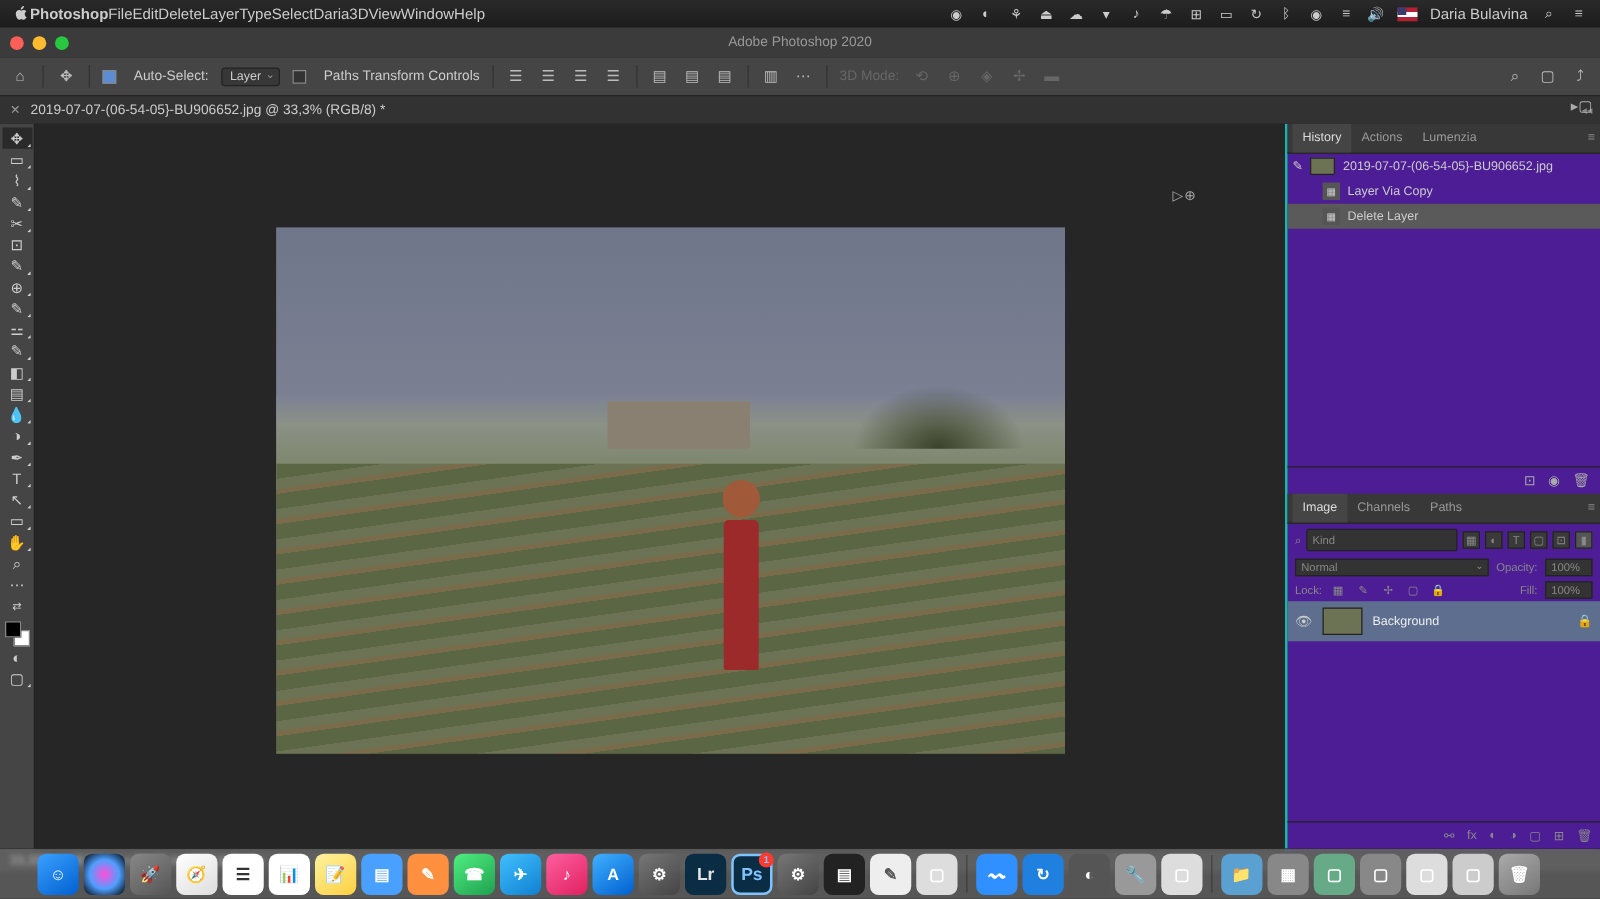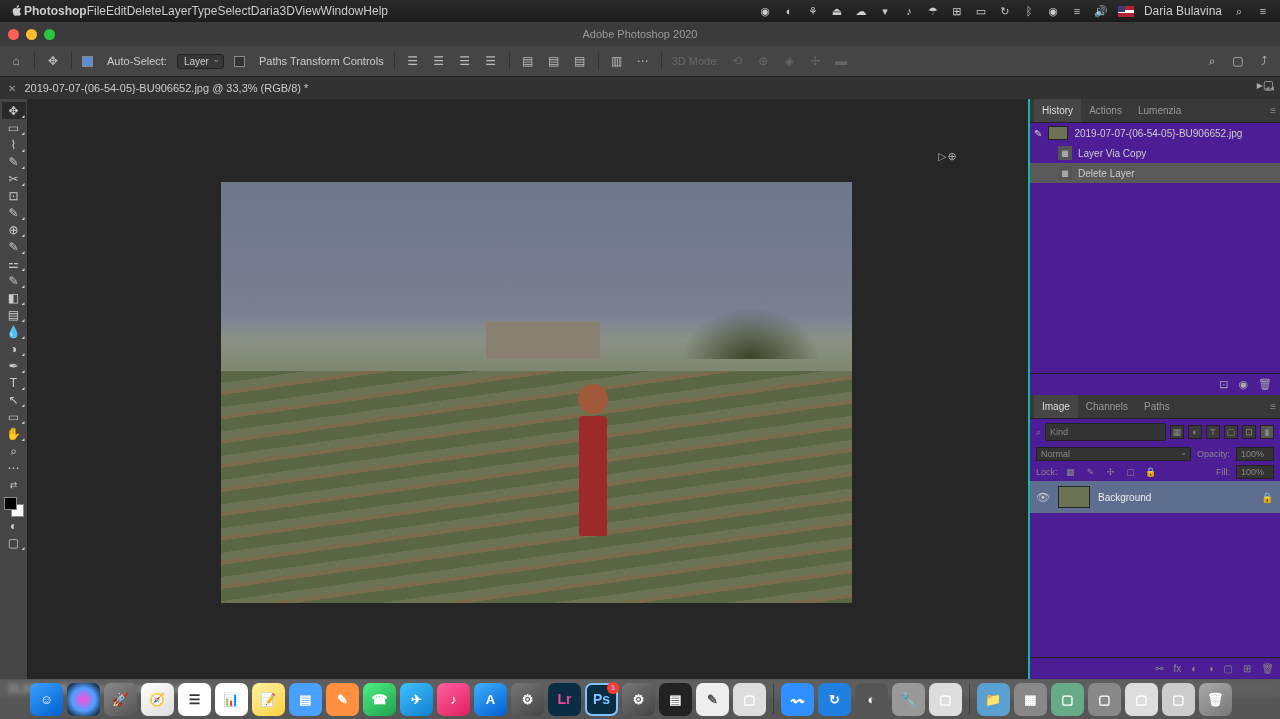--- a/index.html
+++ b/index.html
@@ -76,21 +76,21 @@
 .dock{position:absolute;bottom:0;left:0;right:0;height:40px;background:rgba(230,230,230,0.25);backdrop-filter:blur(2px);display:flex;align-items:center;padding:0 30px;gap:4px}
 .dock-item{width:33px;height:33px;border-radius:7px;background:linear-gradient(145deg,#888,#555);display:flex;align-items:center;justify-content:center;color:#fff;font-size:13px;font-weight:bold;position:relative}
 .dock-item.finder{background:linear-gradient(145deg,#3aa0ff,#0060d0)}
 .dock-item.siri{background:radial-gradient(circle,#ff4fd8,#4f9fff,#000)}
 .dock-item.safari{background:linear-gradient(145deg,#fff,#ddd)}
 .dock-item.notes{background:linear-gradient(145deg,#fff2a0,#ffd040)}
 .dock-item.wa{background:linear-gradient(145deg,#4fef7f,#1fa050)}
 .dock-item.tg{background:linear-gradient(145deg,#40c0ff,#1080d0)}
 .dock-item.music{background:linear-gradient(145deg,#ff5f9f,#e02060)}
 .dock-item.as{background:linear-gradient(145deg,#40b0ff,#0060d0)}
-.dock-item.lr{background:#0a2d44;color:#ec4899;font-size:14px}
+.dock-item.lr{background:#0a2d44;color:#e5e5e5;font-size:14px}
 .dock-item.ps{background:#0a2d44;color:#7fc4ff;font-size:14px;border:2px solid #7fc4ff}
 .dock-item.ps .badge{position:absolute;top:-3px;right:-3px;width:12px;height:12px;background:#ff3b30;border-radius:50%;font-size:8px;display:flex;align-items:center;justify-content:center}
 .dock-item.gear{background:linear-gradient(145deg,#777,#444)}
 .dock-item.trash{background:linear-gradient(145deg,#aaa,#777)}
 .dock-sep{width:1px;height:30px;background:rgba(0,0,0,0.3);margin:0 3px}
 .flag{width:16px;height:11px;background:linear-gradient(#b22234 0%,#b22234 33%,#fff 33%,#fff 66%,#b22234 66%);position:relative;display:inline-block}
 .flag:before{content:"";position:absolute;top:0;left:0;width:7px;height:6px;background:#3c3b6e}
 </style>
 </head>
 <body>

